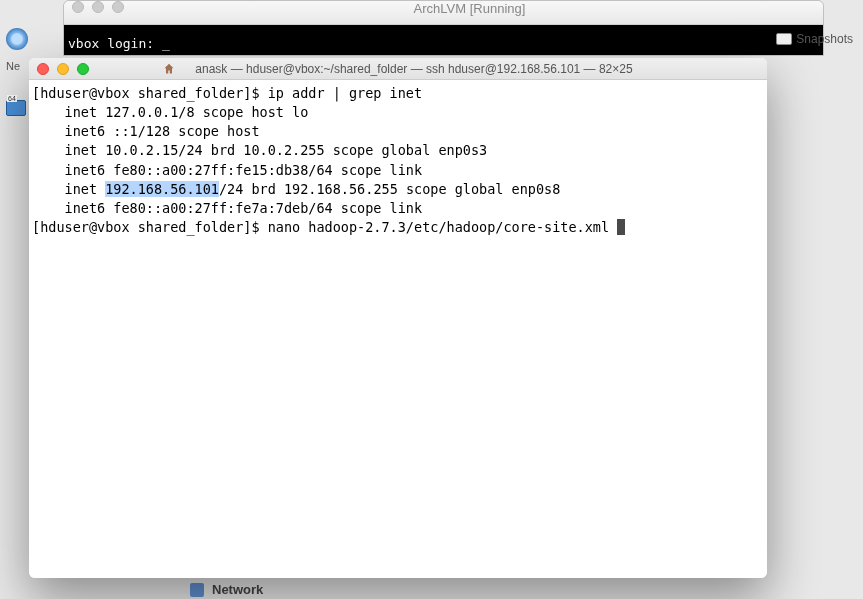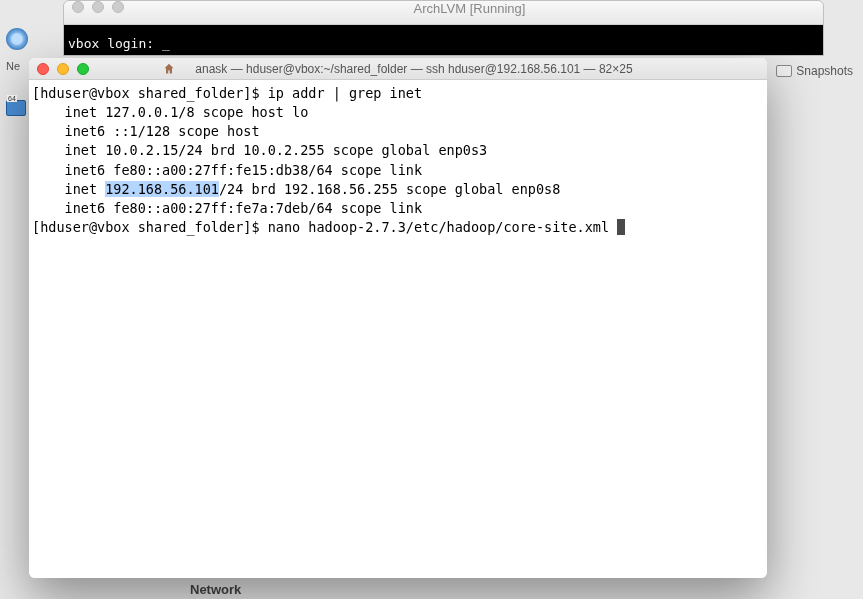--- a/index.html
+++ b/index.html
@@ -70,21 +70,20 @@
     
     .snapshots-btn {
       position: absolute;
       right: 10px;
       top: 32px;
       display: flex;
       align-items: center;
       gap: 4px;
       font-size: 12px;
       color: #555;
-      margin-top: 32px;
     }
     
     .camera-icon {
       width: 16px;
       height: 12px;
       border: 1px solid #888;
       border-radius: 2px;
       background: #f0f0f0;
     }
     
@@ -143,21 +142,20 @@
     .network-panel {
       position: absolute;
       bottom: 2px;
       left: 190px;
       display: flex;
       align-items: center;
       gap: 8px;
       font-size: 13px;
       font-weight: bold;
       color: #444;
-      flex-direction: column;
     }
     
     .network-icon {
       width: 14px;
       height: 14px;
       background: #6090d0;
       border-radius: 2px;
     }
     
     .terminal-window {

